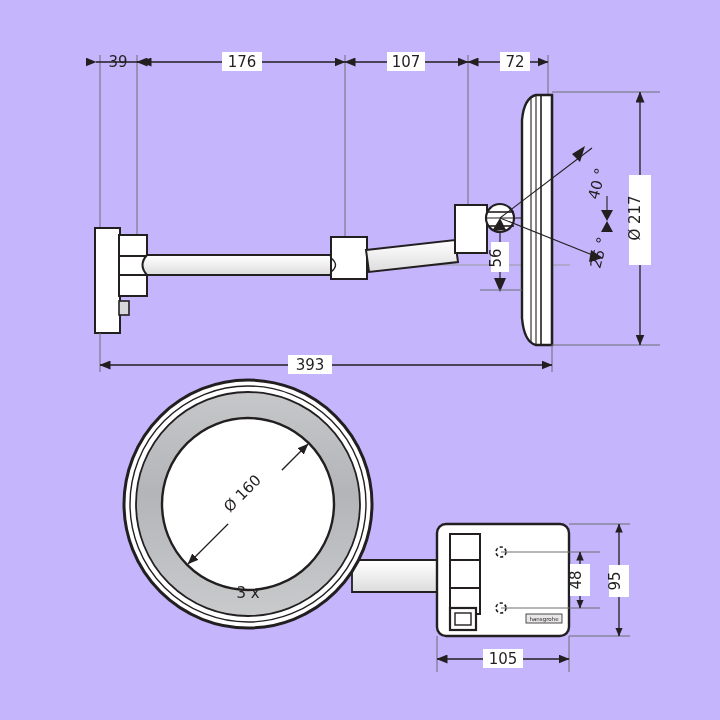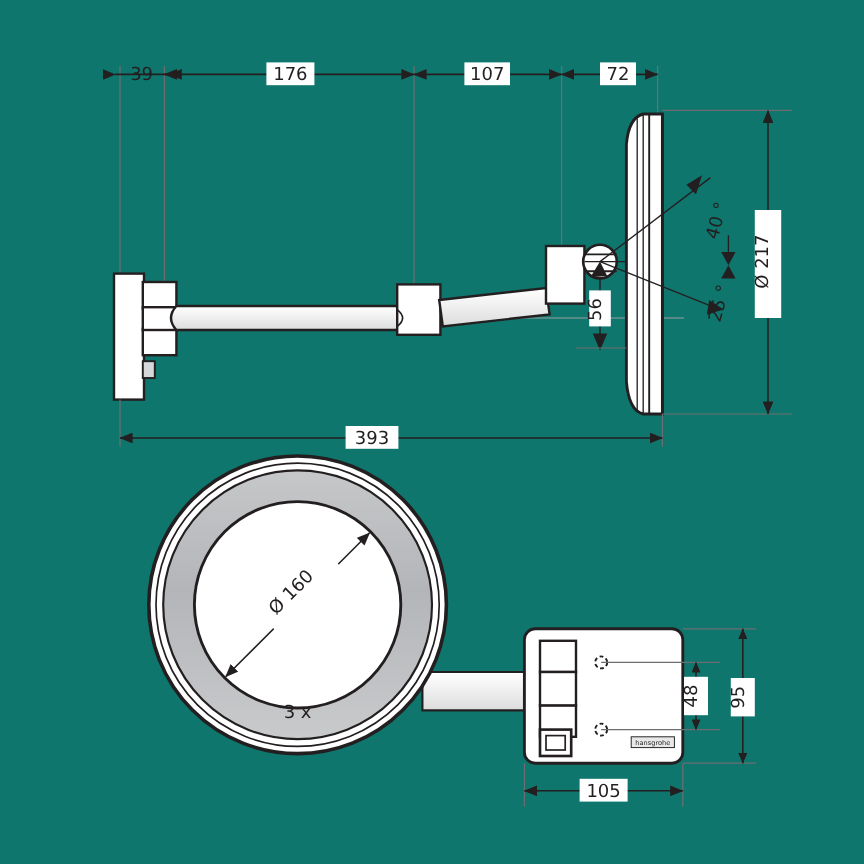--- a/index.html
+++ b/index.html
@@ -1,18 +1,18 @@
 <!DOCTYPE html>
 <html><head>
 <meta charset="utf-8">
 <style>
   html,body{margin:0;padding:0;background:#ffffff;}
   body{width:720px;height:720px;overflow:hidden;
        font-family:"DejaVu Sans","Liberation Sans",sans-serif;}
-  #sheet{position:relative;width:720px;height:720px;background:#0f766e;}
+  #sheet{position:relative;width:720px;height:720px;background:#c4b5fd;}
   svg{display:block;}
   .dimtxt{font-family:"DejaVu Sans","Liberation Sans",sans-serif;font-size:15px;fill:#231f20;}
 </style>
 </head>
 <body>
 
 <div id="sheet">
 
   <svg width="720" height="720" viewBox="0 0 720 720">
 

